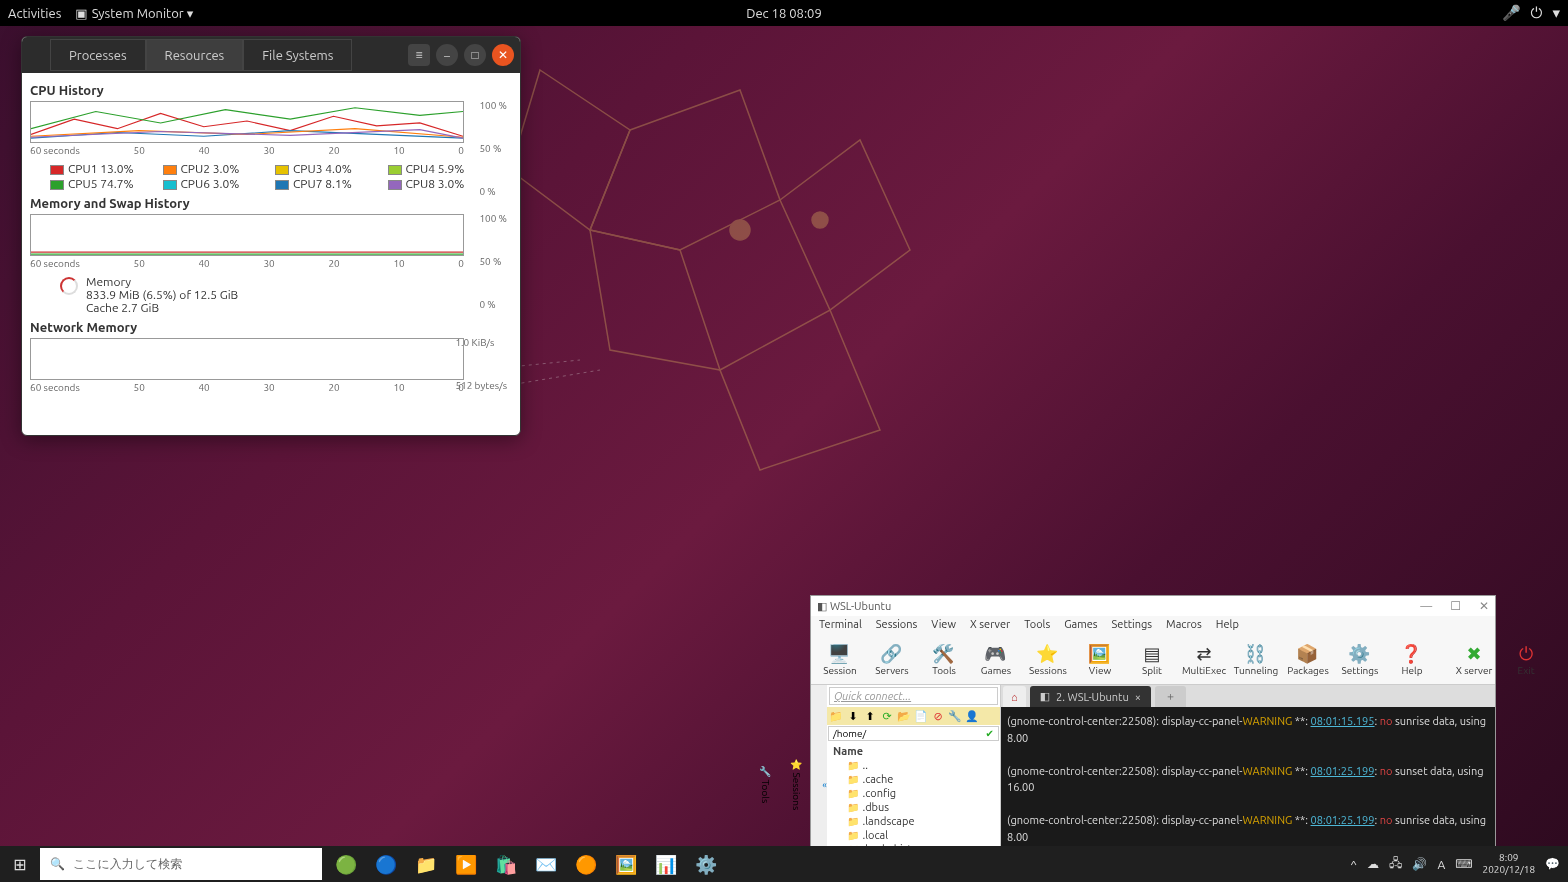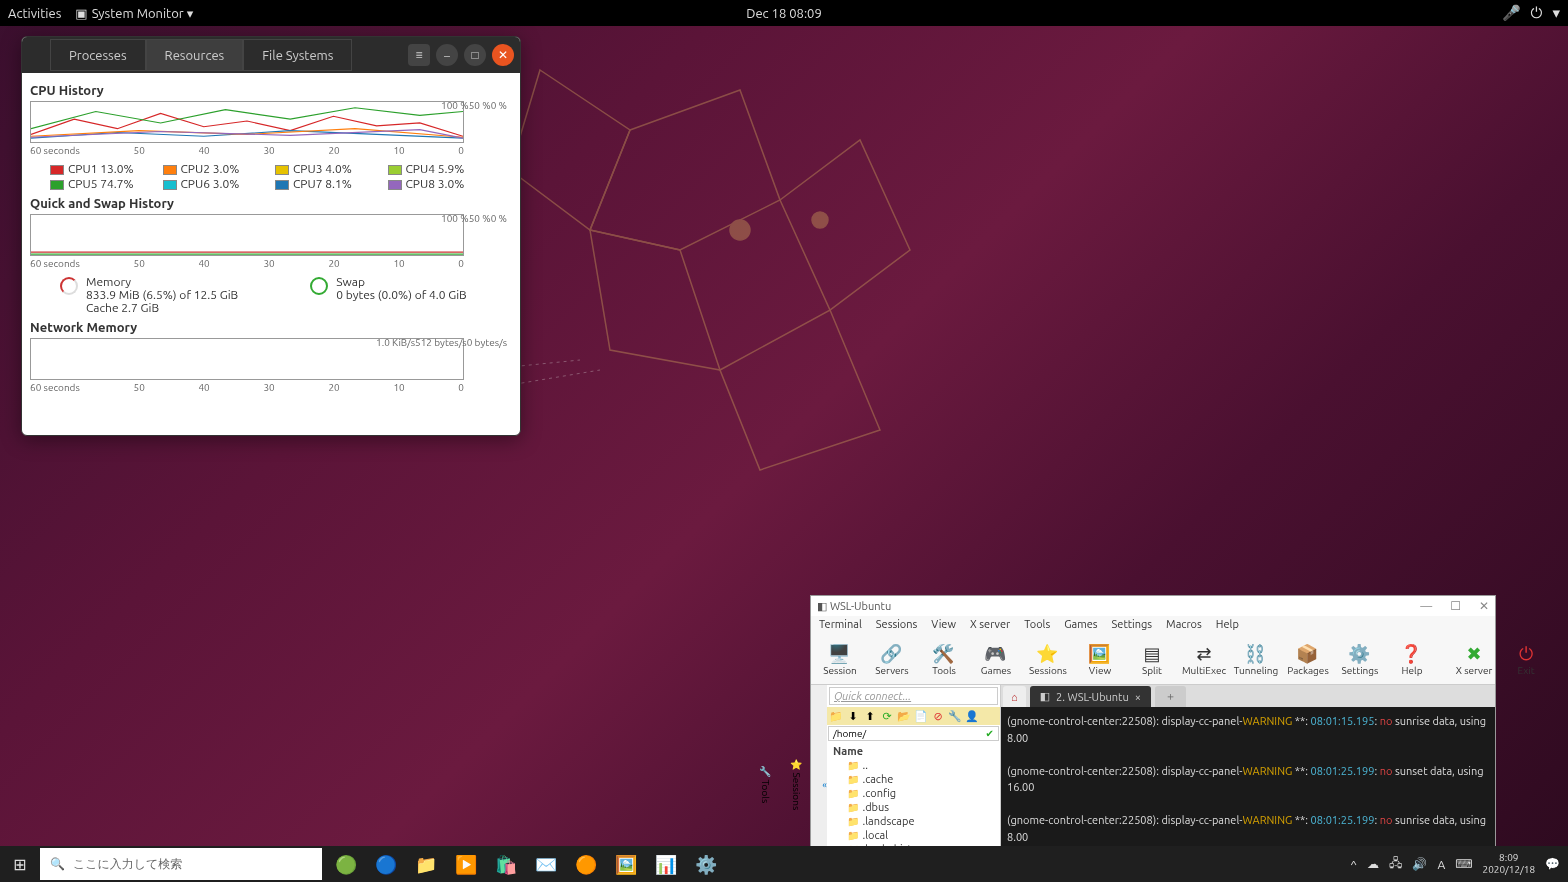--- a/index.html
+++ b/index.html
@@ -18,21 +18,21 @@
 .sysmon-tabs{display:flex;margin-left:28px;text-align:center;}
 .sysmon-tab{padding:8px 18px;color:#ccc;font-size:13px;border:1px solid #444;cursor:pointer;}
 .sysmon-tab.active{background:#3e3e3e;}
 .sysmon-winbtns{margin-left:auto;display:flex;gap:6px;padding-right:6px;align-items:center;}
 .winbtn{width:22px;height:22px;border-radius:50%;display:flex;align-items:center;justify-content:center;color:#ccc;font-size:12px;cursor:pointer;background:#444;}
 .winbtn.close{background:#e95420;color:#fff;}
 .winbtn.menu{border-radius:4px;}
 .sysmon-body{padding:6px 8px;color:#333;font-size:12px;overflow:hidden;}
 .section-title{font-weight:700;font-size:13px;margin:4px 0;}
 .chart-box{height:42px;border:1px solid #999;position:relative;margin-right:48px;}
-.chart-ylabels{position:absolute;right:-44px;top:-2px;font-size:10px;color:#666;display:flex;justify-content:flex-start;height:46px;}
+.chart-ylabels{position:absolute;right:-44px;top:-2px;font-size:10px;color:#666;display:flex;flex-direction:column;justify-content:flex-start;height:46px;gap:32px;}
 .chart-xlabels{display:flex;justify-content:space-between;font-size:10px;color:#666;margin-right:48px;margin-top:2px;}
 .cpu-legend{display:grid;grid-template-columns:repeat(4,1fr);gap:2px 8px;margin:6px 20px;font-size:12px;}
 .swatch{display:inline-block;width:14px;height:10px;vertical-align:middle;margin-right:4px;border:1px solid #888;}
 .meminfo{display:flex;gap:72px;margin:6px 30px;}
 .meminfo .item{display:flex;gap:8px;}
 .ring{width:18px;height:18px;border:2px solid #888;border-radius:50%;margin-top:2px;}
 .ring.mem{border-color:#c33;border-bottom-color:#ddd;border-right-color:#ddd;}
 .ring.swap{border-color:#3a3;}
 
 
@@ -58,21 +58,21 @@
 .tree{padding:2px 6px;}
 .tree .hdr{font-weight:600;color:#444;padding:1px 0;}
 .tree .node{padding:1px 0 1px 14px;color:#333;}
 .tree .folder::before{content:"📁";font-size:10px;margin-right:3px;}
 .moba-term-wrap{flex:1;display:flex;flex-direction:column;}
 .term-tabs{height:22px;display:flex;background:#ddd;font-size:11px;}
 .term-tab{padding:3px 10px;background:#333;color:#ccc;border-radius:3px 3px 0 0;margin:1px 2px 0;display:flex;align-items:center;gap:6px;}
 .term-tab.home{background:#eee;color:#b33;padding:3px 8px;}
 .moba-term{flex:1;background:#1a1a1a;color:#ddd;font-family:Consolas,monospace;font-size:11px;padding:6px;overflow:hidden;line-height:1.5;}
 .moba-term .warn{color:#d9a400;}
-.moba-term .time{color:#4db8d8;}
+.moba-term .time{color:#4db8d8;text-decoration:underline;}
 .moba-term .no{color:#d44;}
 
 
 .wintask{position:absolute;bottom:0;left:0;right:0;height:36px;background:#1f1f1f;display:flex;align-items:center;color:#ddd;font-size:12px;}
 .winstart{width:40px;height:100%;display:flex;align-items:center;justify-content:center;font-size:16px;cursor:pointer;}
 .winsearch{background:#fff;color:#666;height:32px;width:282px;display:flex;align-items:center;padding:0 10px;gap:8px;}
 .taskicons{display:flex;gap:2px;margin-left:6px;}
 .taskicons .ti{width:38px;height:36px;display:flex;align-items:center;justify-content:center;font-size:18px;cursor:pointer;}
 .tray{margin-left:auto;display:flex;align-items:center;gap:10px;padding-right:8px;font-size:12px;}
 .clock{text-align:center;font-size:10px;line-height:1.2;}
@@ -152,21 +152,21 @@
         <div><span class="swatch" style="background:#d62728"></span>CPU1  13.0%</div>
         <div><span class="swatch" style="background:#ff7f0e"></span>CPU2  3.0%</div>
         <div><span class="swatch" style="background:#e6c200"></span>CPU3  4.0%</div>
         <div><span class="swatch" style="background:#9acd32"></span>CPU4  5.9%</div>
         <div><span class="swatch" style="background:#2ca02c"></span>CPU5  74.7%</div>
         <div><span class="swatch" style="background:#17becf"></span>CPU6  3.0%</div>
         <div><span class="swatch" style="background:#1f77b4"></span>CPU7  8.1%</div>
         <div><span class="swatch" style="background:#9467bd"></span>CPU8  3.0%</div>
       </div>
 
-    <div class="section-title">Quick and Swap History</div>
+    <div class="section-title">Memory and Swap History</div>
     <div class="chart-box">
       <svg width="100%" height="100%" viewBox="0 0 400 42" preserveAspectRatio="none">
         <line x1="0" y1="39" x2="400" y2="39" stroke="#c33" stroke-width="1.3"></line>
         <line x1="0" y1="41" x2="400" y2="41" stroke="#3a3" stroke-width="1.3"></line>
       </svg>
       <div class="chart-ylabels">
           <span>100 %</span>
           <span>50 %</span>
           <span>0 %</span>
         </div>
@@ -180,27 +180,20 @@
         <span>10</span>
         <span>0</span>
       </div>
     <div class="meminfo">
       <div class="item">
         <div class="ring mem"></div>
         <div>
             <div>Memory</div>
             <div>833.9 MiB (6.5%) of 12.5 GiB</div>
             <div>Cache 2.7 GiB</div>
-          </div>
-      </div>
-      <div class="item">
-        <div class="ring swap"></div>
-        <div>
-            <div>Swap</div>
-            <div>0 bytes (0.0%) of 4.0 GiB</div>
           </div>
       </div>
     </div>
 
     <div class="section-title">Network Memory</div>
     <div class="chart-box">
       <div class="chart-ylabels">
           <span>1.0 KiB/s</span>
           <span>512 bytes/s</span>
           <span>0 bytes/s</span>

